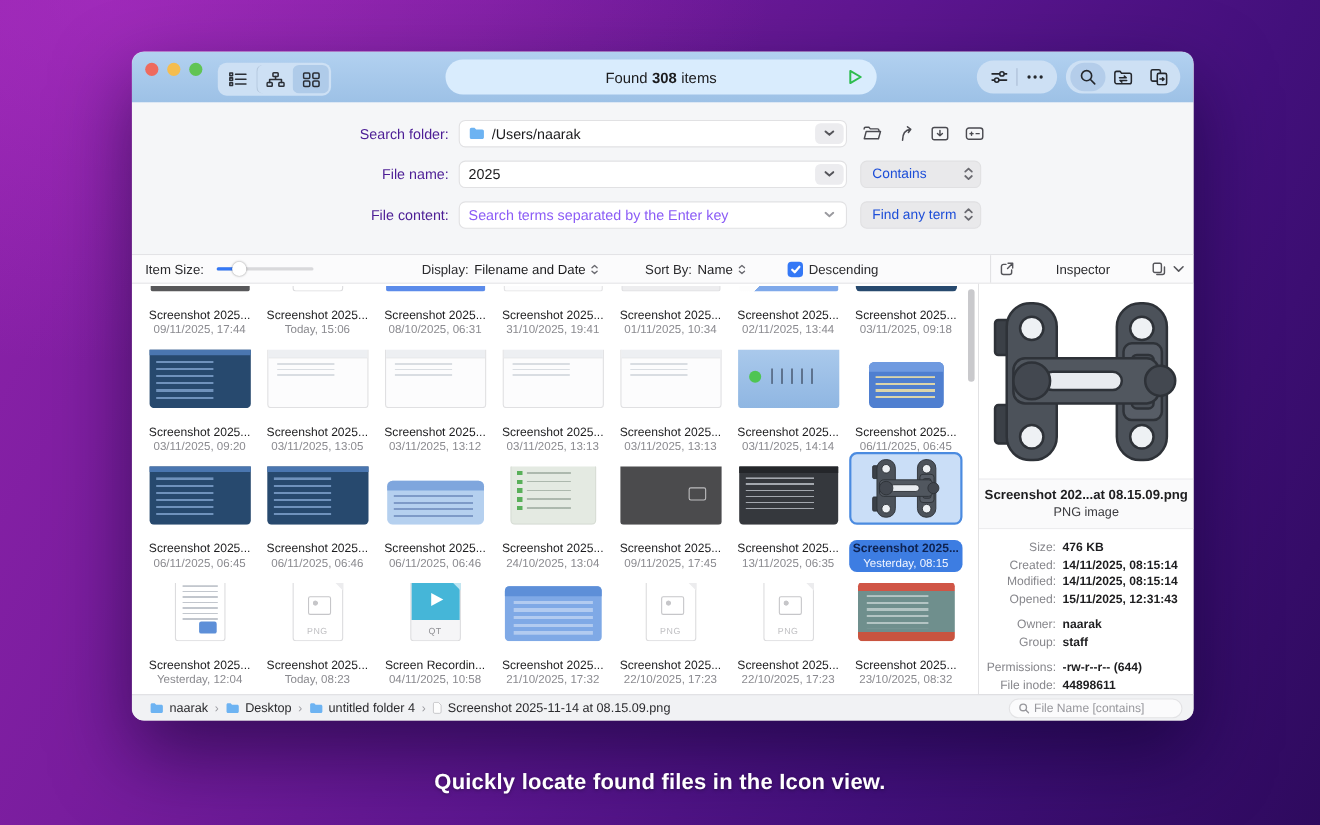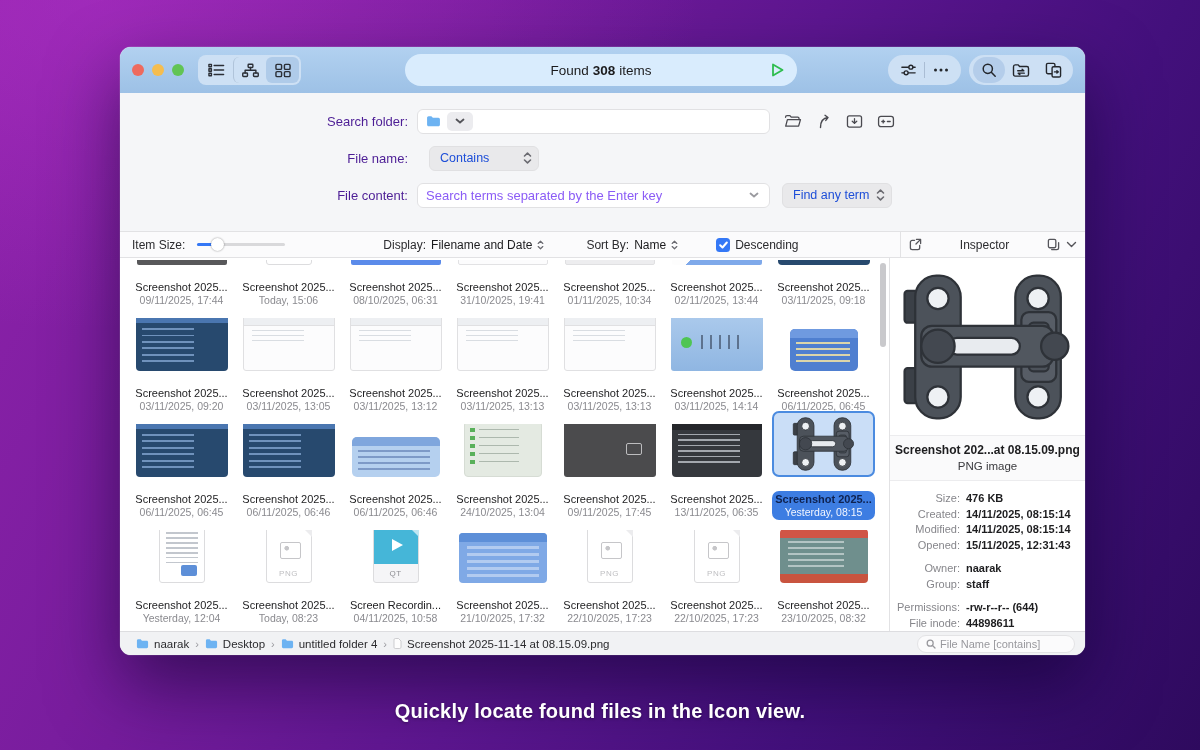--- a/index.html
+++ b/index.html
@@ -19,21 +19,21 @@
     position:absolute; left:120px; top:47px; width:965px; height:608px;
     border-radius:11px; background:#fff;
     box-shadow:0 30px 70px rgba(10,0,40,.55), 0 0 0 .5px rgba(255,255,255,.25);
     display:flex; flex-direction:column; overflow:hidden;
   }
 
   
   .titlebar {
     height:46px; flex:0 0 46px;
     background:linear-gradient(#b2d1f0,#9dc1e6);
-    display:flex; align-items:center; padding:10px 12px; position:relative;
+    display:flex; align-items:flex-start; padding:10px 12px; position:relative;
   }
   .lights { display:flex; gap:8px; margin-right:14px; }
   .light { width:12px; height:12px; border-radius:50%; }
   .light.red{ background:#ee6a5e; } .light.yellow{ background:#f5bd4f; } .light.green{ background:#61c454; }
   .segctl {
     display:flex; align-items:center; background:#cde0f4; border-radius:8px; height:30px; padding:2px;
   }
   .seg { width:33px; height:26px; display:flex; align-items:center; justify-content:center; border-radius:6px; position:relative; }
   .seg + .seg { border-left:1px solid rgba(90,110,140,.25); }
   .seg.sel { background:#afcbe9; border-left-color:transparent; }
@@ -285,20 +285,21 @@
     </div>
   </div>
 
   <div class="formarea">
     <div class="formrow">
       <span class="flabel">Search folder:</span>
       <div class="fcombo">
         <svg class="foldericon" width="15" height="12" viewBox="0 0 14 11">
           <path d="M1 2.5 C1 1.7 1.6 1 2.4 1 H5 L6.4 2.5 H11.6 C12.4 2.5 13 3.2 13 4 V9 C13 9.8 12.4 10.5 11.6 10.5 H2.4 C1.6 10.5 1 9.8 1 9 Z" fill="#6db3f2"></path>
         </svg>
+        <span class="txt">/Users/naarak</span>
         <span class="chevbtn">
           <svg width="10" height="6" viewBox="0 0 10 6">
               <path d="M1.5 1.5 L5 4.5 L8.5 1.5"></path>
             </svg>
         </span>
       </div>
       <div class="sideicons">
         <span class="sbtn">
           <svg width="18" height="14" viewBox="0 0 19 15">
             <path d="M1.5 3.5 C1.5 2.5 2.2 1.8 3.1 1.8 H6.2 L7.6 3.4 H14.5 C15.4 3.4 16 4.1 16 5 V6"></path>
@@ -319,20 +320,28 @@
         <span class="sbtn">
           <svg width="18" height="13" viewBox="0 0 19 14">
             <rect x="1.5" y="1.5" width="16" height="11" rx="2.5"></rect>
             <path d="M5 7 h3 M6.5 5.5 v3 M11 7 h3"></path>
           </svg>
         </span>
       </div>
     </div>
     <div class="formrow">
       <span class="flabel">File name:</span>
+      <div class="fcombo">
+        <span class="txt">2025</span>
+        <span class="chevbtn">
+          <svg width="10" height="6" viewBox="0 0 10 6">
+              <path d="M1.5 1.5 L5 4.5 L8.5 1.5"></path>
+            </svg>
+        </span>
+      </div>
       <div class="fmode">
         <span class="txt">Contains</span>
         <span class="updown">
           <svg width="9" height="12" viewBox="0 0 9 12">
               <path d="M1.5 4 L4.5 1.2 L7.5 4 M1.5 8 L4.5 10.8 L7.5 8"></path>
             </svg>
         </span>
       </div>
     </div>
     <div class="formrow">

